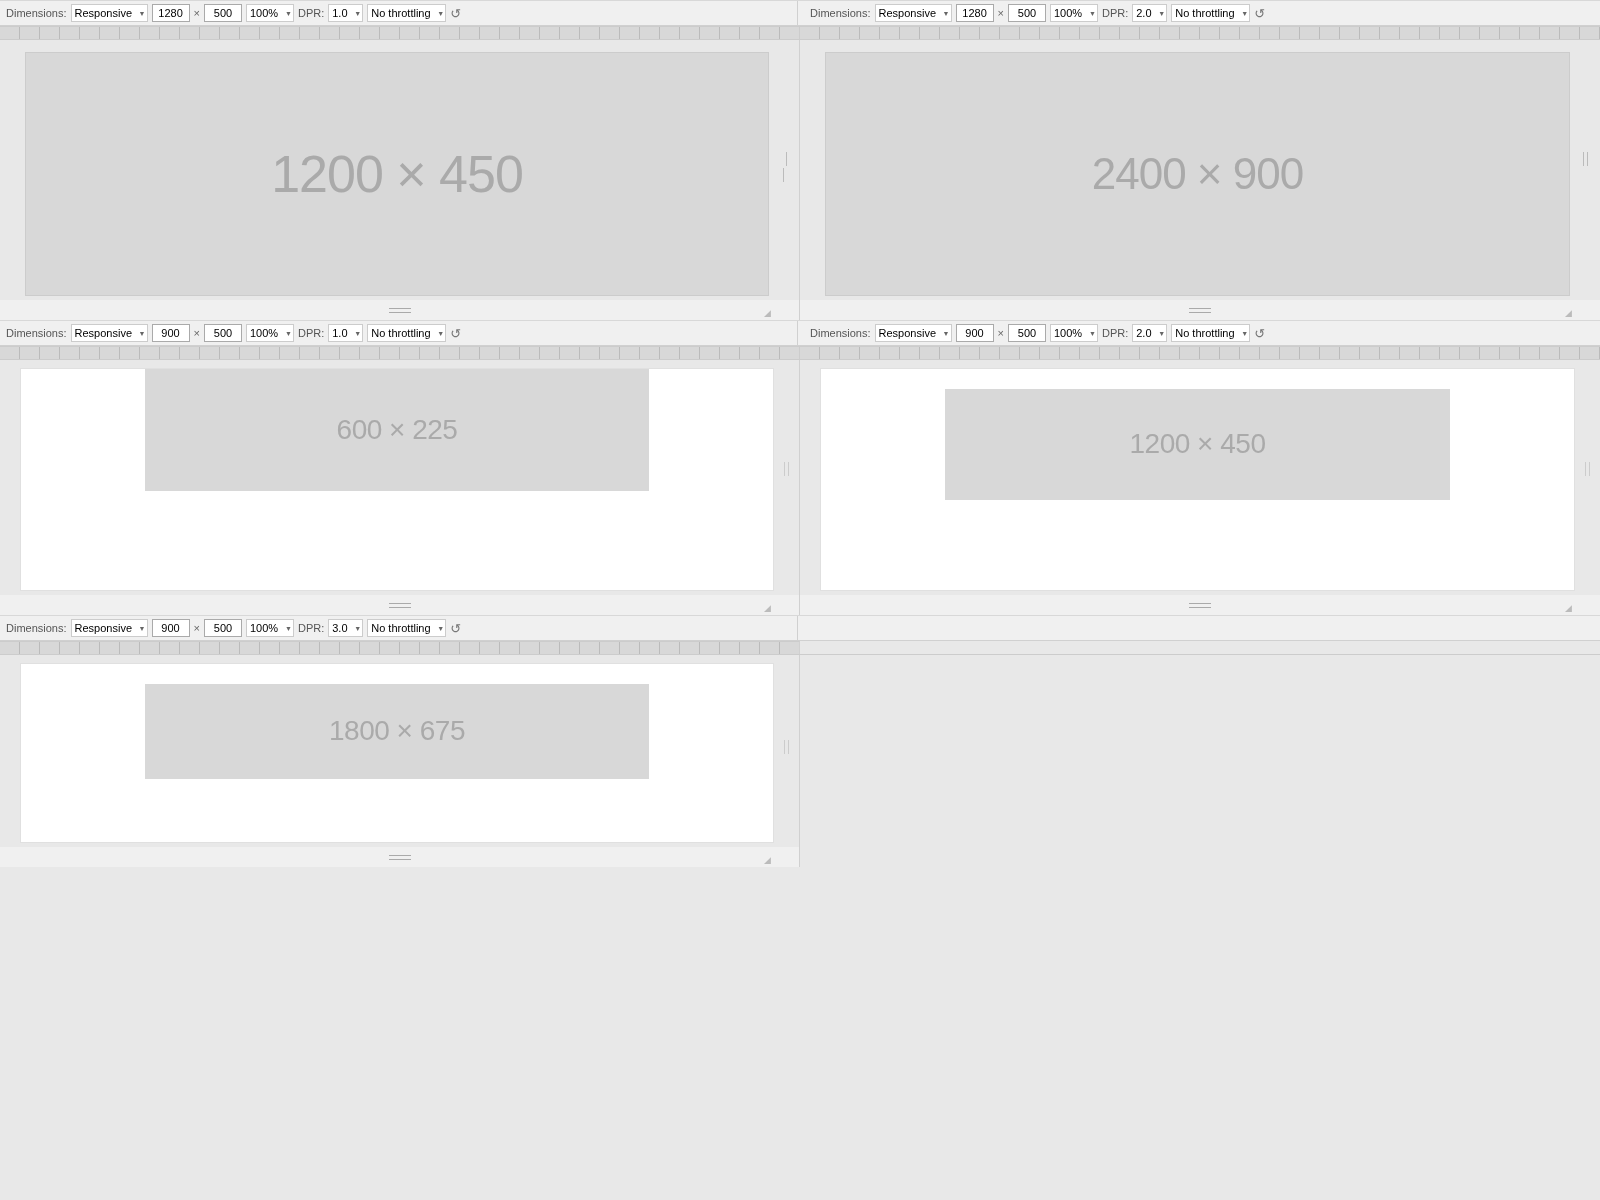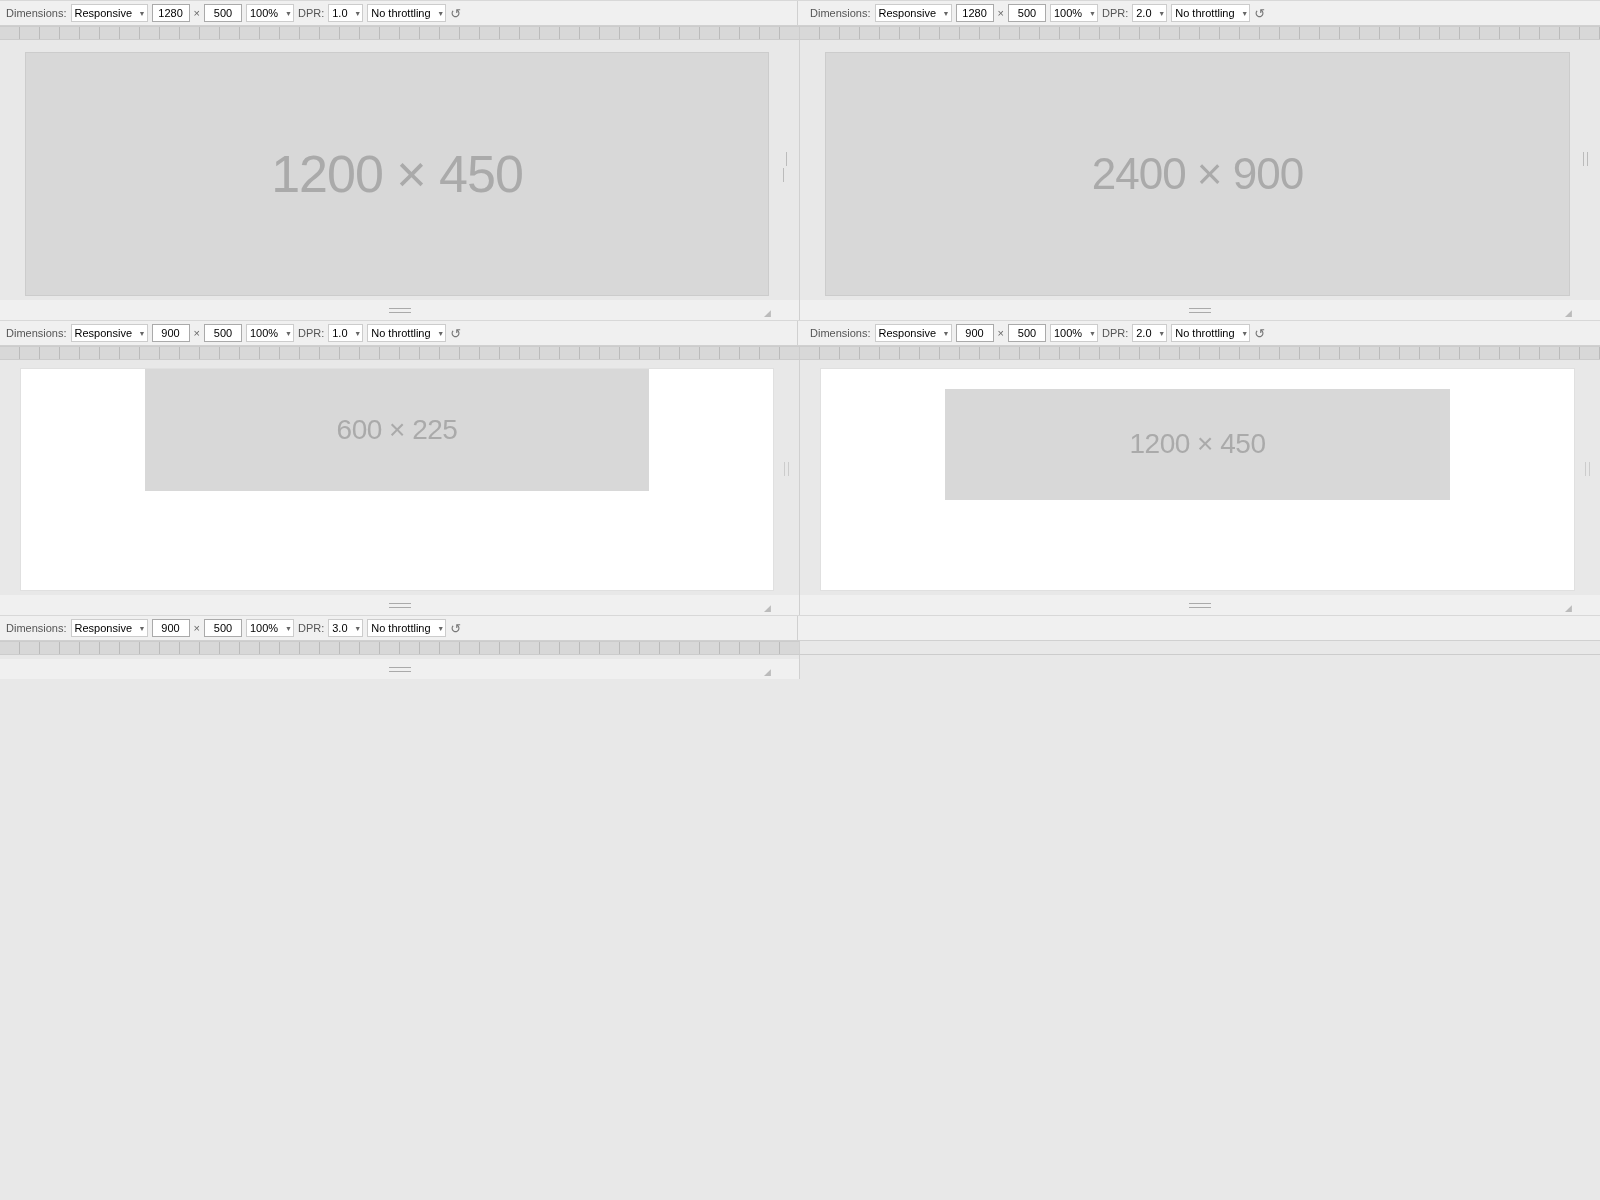--- a/index.html
+++ b/index.html
@@ -320,20 +320,27 @@
   </div>
 
   <div style="height:14px; background:#d8d8d8; border-bottom:1px solid #ccc; display:flex; width:100%;">
     <div style="width:50%; height:100%; border-right:1px solid #d0d0d0; background: repeating-linear-gradient(to right, transparent, transparent 19px, #bbb 19px, #bbb 20px), repeating-linear-gradient(to right, transparent, transparent 99px, #999 99px, #999 100px); border-top:1px solid #ccc;"></div>
     <div style="width:50%; height:100%; background:#e8e8e8;"></div>
   </div>
 
   <div style="display:flex; width:100%; flex:1; background:#e8e8e8; min-height:0;">
 
     <div style="width:50%; display:flex; flex-direction:column; position:relative; border-right:1px solid #d0d0d0;">
+      <div style="flex:1; margin:8px 25px 0 20px; background:white; position:relative; border:1px solid #e0e0e0; overflow:hidden; min-height:180px;">
+        <div style="width:100%; height:100%; background:white; display:flex; align-items:flex-start; justify-content:center; padding-top:20px;">
+          <div style="width:67%; height:60%; background:#d8d8d8; display:flex; align-items:center; justify-content:center;">
+            <span style="font-size:28px; color:#aaa; font-weight:300; letter-spacing:-0.5px;">1800 × 675</span>
+          </div>
+        </div>
+      </div>
       <div style="position:absolute; right:10px; top:40%;">
         <div style="display:flex; gap:3px;">
           <div style="width:1px; height:14px; background:#ccc;"></div>
           <div style="width:1px; height:14px; background:#ccc;"></div>
         </div>
       </div>
       <div style="height:20px; background:#f0f0f0; display:flex; align-items:center; justify-content:center; cursor:row-resize; position:relative; margin-top:4px;">
         <div style="display:flex; flex-direction:column; gap:3px;">
           <div style="width:22px; height:1px; background:#aaa;"></div>
           <div style="width:22px; height:1px; background:#aaa;"></div>

